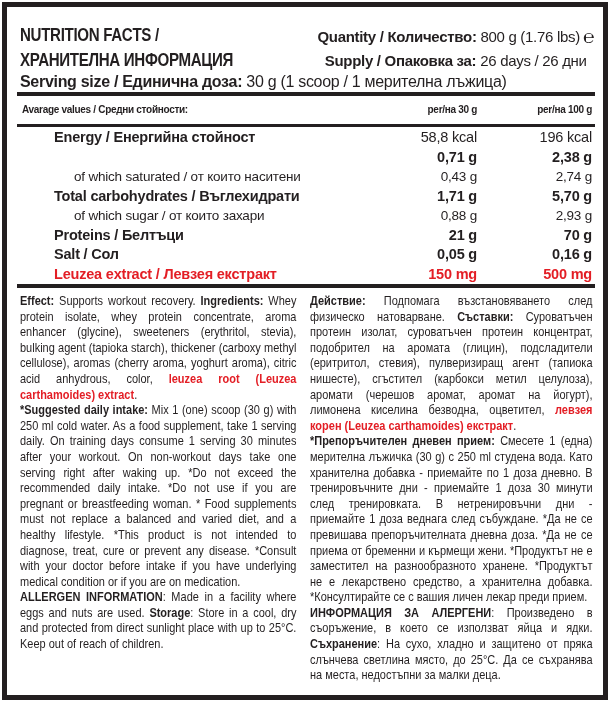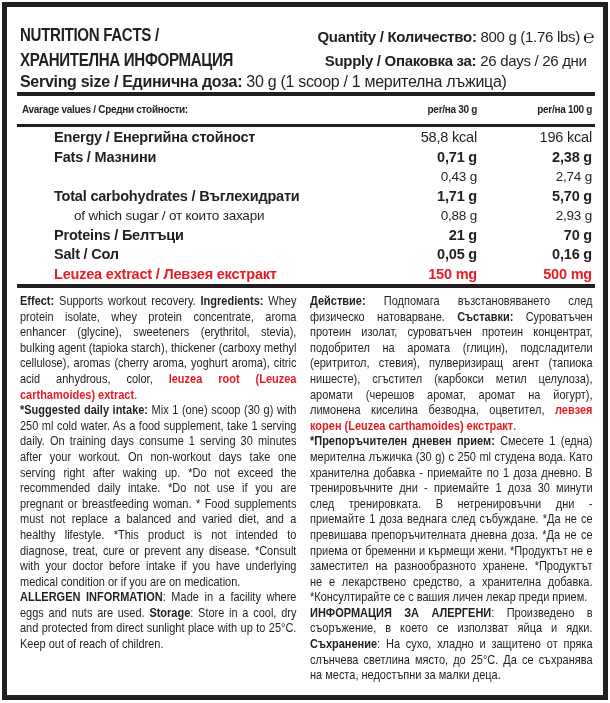--- a/index.html
+++ b/index.html
@@ -99,25 +99,25 @@
   <span class="t-c100">per/на 100 g</span>
 </div>
 
 <div class="rows">
   <div class="row">
     <span class="lbl">Energy / Енергийна стойност</span>
     <span class="v30">58,8 kcal</span>
     <span class="v100">196 kcal</span>
   </div>
   <div class="row val-bold">
-    <span class="lbl">Fats / Мазнини</span>
     <span class="v30">0,71 g</span>
     <span class="v100">2,38 g</span>
   </div>
   <div class="row sub">
+    <span class="lbl">of which saturated / от които наситени</span>
     <span class="v30">0,43 g</span>
     <span class="v100">2,74 g</span>
   </div>
   <div class="row val-bold">
     <span class="lbl">Total carbohydrates / Въглехидрати</span>
     <span class="v30">1,71 g</span>
     <span class="v100">5,70 g</span>
   </div>
   <div class="row sub">
     <span class="lbl">of which sugar / от които захари</span>

